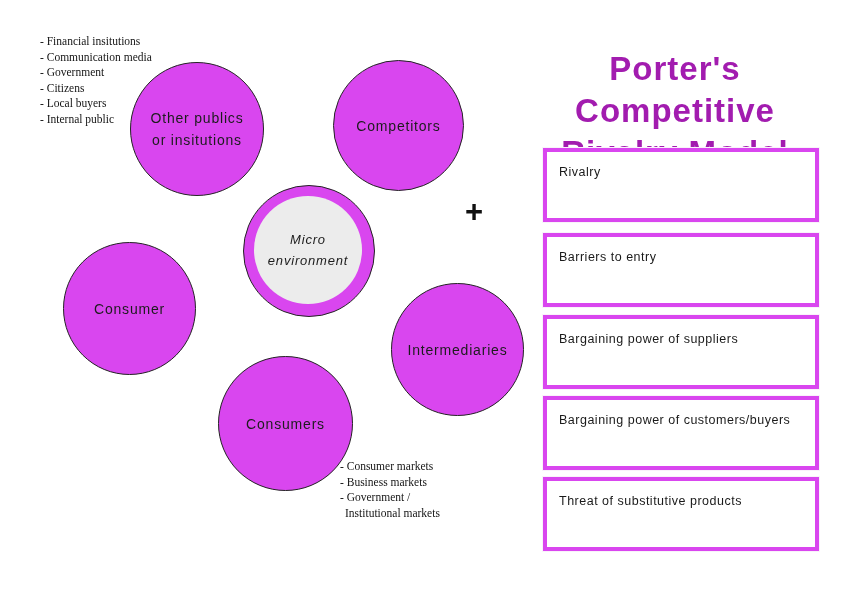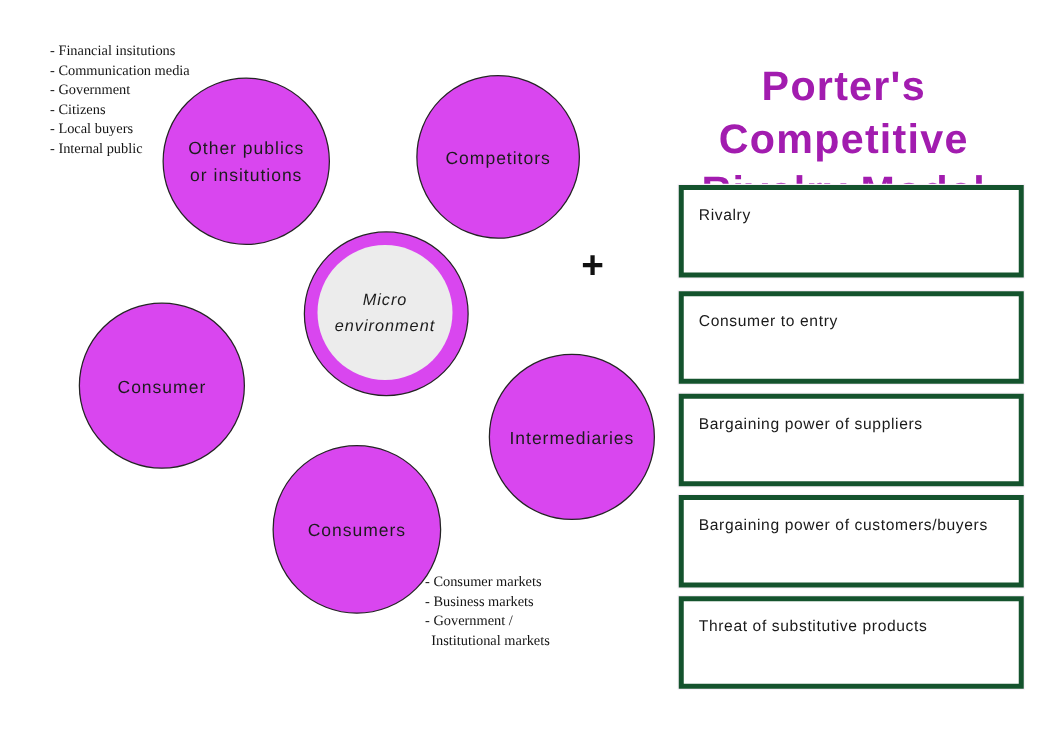--- a/index.html
+++ b/index.html
@@ -64,21 +64,21 @@
     position: absolute; left: 515px; top: 48px; width: 320px;
     text-align: center;
     font-size: 33px; font-weight: 700; letter-spacing: 1px;
     line-height: 42px; color: #a21caf;
     white-space: pre-line;
   }
 
   .rbox {
     position: absolute; left: 543px; width: 276px; height: 74px;
     background: #ffffff;
-    border: 4px solid #14532d;
+    border: 4px solid #d946ef;
     box-shadow: 0 0 0 1px #f9f2fa;
   }
   .rbox .rbox-label {
     position: absolute; left: 12px; top: 13px;
     font-size: 12.5px; letter-spacing: 0.5px; font-weight: 500; color: #1a1a1a;
     white-space: nowrap;
   }
   .rbox.b0 { top: 148px; }
   .rbox.b1 { top: 233px; }
   .rbox.b2 { top: 315px; }
@@ -136,21 +136,21 @@
     <span class="line">Institutional markets</span>
   </div>
 
   <div class="panel-title">Porter's Competitive
 Rivalry Model</div>
 
   <div class="rbox b0">
     <span class="rbox-label">Rivalry</span>
   </div>
   <div class="rbox b1">
-    <span class="rbox-label">Consumer to entry</span>
+    <span class="rbox-label">Barriers to entry</span>
   </div>
   <div class="rbox b2">
     <span class="rbox-label">Bargaining power of suppliers</span>
   </div>
   <div class="rbox b3">
     <span class="rbox-label">Bargaining power of customers/buyers</span>
   </div>
   <div class="rbox b4">
     <span class="rbox-label">Threat of substitutive products</span>
   </div>

